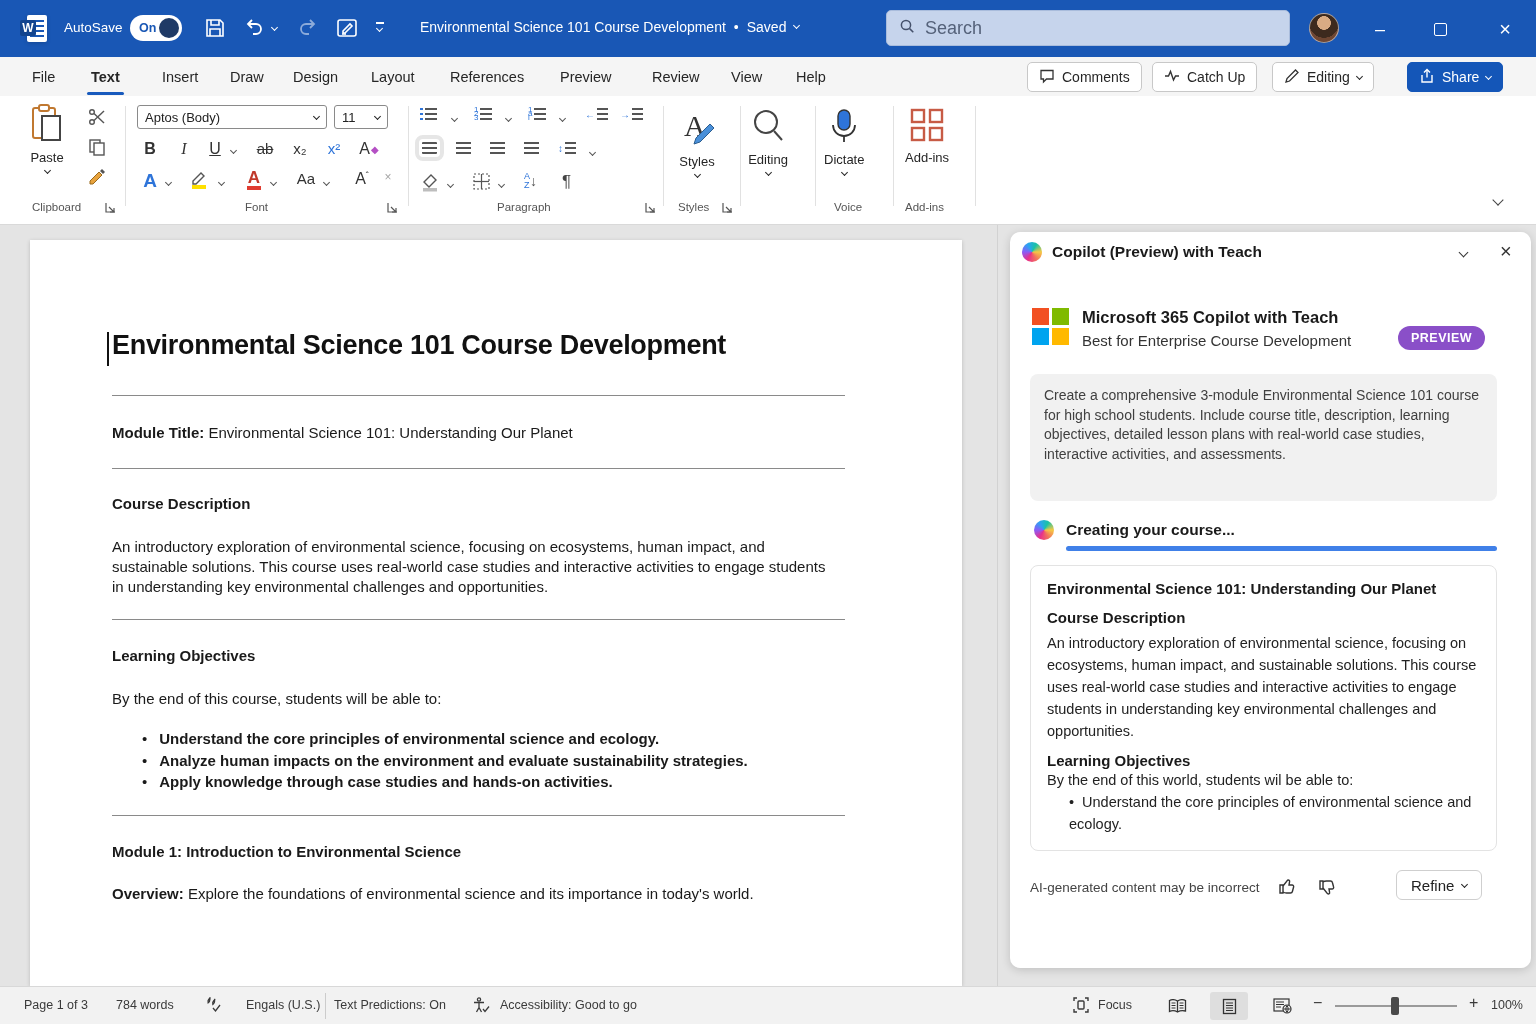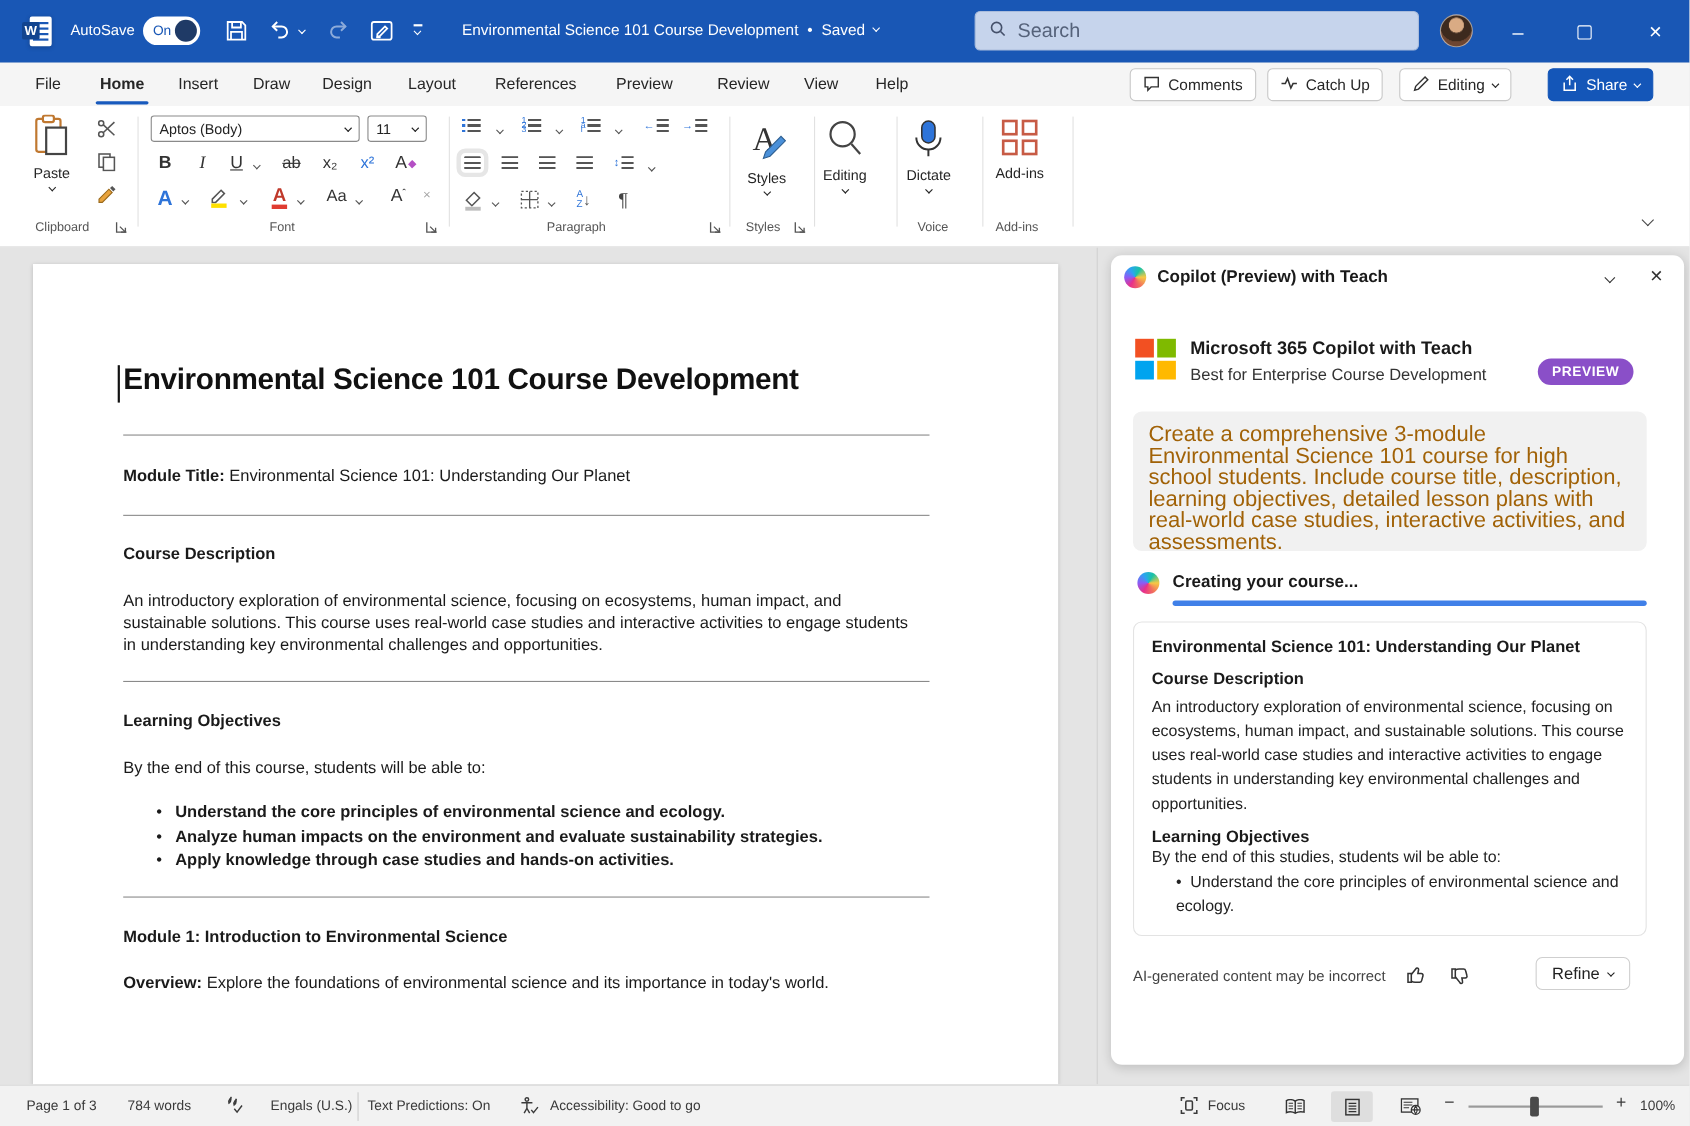--- a/index.html
+++ b/index.html
@@ -11,21 +11,21 @@
   .row { display:flex; align-items:center; }
 
   
   .titlebar { left:0; top:0; width:1536px; height:57px; background:#1957B5; color:#fff; }
   .word-icon { left:20px; top:15px; width:27px; height:27px; }
   .word-icon .page { position:absolute; left:7px; top:0; width:20px; height:27px; background:#fff; border-radius:2px; }
   .word-icon .page i { position:absolute; left:3px; right:3px; height:2px; background:#1957B5; }
   .word-icon .sq { position:absolute; left:0; top:5px; width:16px; height:16px; background:#12448f; color:#fff; font-weight:bold; font-size:12px; display:flex; align-items:center; justify-content:center; border-radius:2px; }
   .autosave-label { left:64px; top:20px; font-size:13.5px; }
   .toggle { left:130px; top:15px; width:52px; height:26px; background:#fff; border-radius:13px; display:flex; align-items:center; }
-  .toggle .t-label { color:#1957B5; font-size:12.5px; font-weight:normal; margin-left:9px; }
+  .toggle .t-label { color:#1957B5; font-size:12.5px; font-weight:bold; margin-left:9px; }
   .toggle .knob { position:absolute; right:3px; top:3px; width:20px; height:20px; border-radius:50%; background:#1f3a66; }
   .qat-icon { top:16px; width:24px; height:24px; color:#fff; }
   .qat-icon svg { width:24px; height:24px; }
   .chev { display:inline-block; width:7px; height:7px; border-right:1.5px solid currentColor; border-bottom:1.5px solid currentColor; transform:rotate(45deg); }
   .doc-title-wrap { top:19px; left:420px; width:560px; font-size:14px; color:#fff; display:flex; align-items:center; gap:8px; white-space:nowrap; }
   .search-box { left:886px; top:10px; width:404px; height:36px; background:#C6D4EC; border:1px solid #A9BCDC; border-radius:5px; display:flex; align-items:center; padding:0 12px; gap:10px; color:#45516B; }
   .search-box input { border:none; outline:none; background:transparent; font-size:18px; color:#45516B; width:320px; font-family:"Liberation Sans",sans-serif; }
   .search-box input::placeholder { color:#55627A; }
   .avatar { left:1309px; top:13px; width:30px; height:30px; border-radius:50%; background:radial-gradient(circle at 50% 32%, #d9ab84 28%, #3d2a1e 30% 62%, #6e4632 63% 100%); border:1.5px solid #ffffff88; }
   .win-btn { top:16px; width:26px; height:26px; color:#fff; display:flex; align-items:center; justify-content:center; font-size:18px; }
@@ -67,21 +67,21 @@
   .doc-bullets { left:112px; width:700px; font-size:15px; color:#1a1a1a; }
   .doc-bullets div { margin-bottom:1px; line-height:20.5px; }
   .bullet-dot { display:inline-block; margin-right:12px; }
 
   
   .panel { left:1010px; top:232px; width:521px; height:736px; background:#fff; border-radius:10px; box-shadow:0 2px 10px rgba(0,0,0,.16); }
   .cp-swirl { width:20px; height:20px; border-radius:50%; background:conic-gradient(from 210deg,#E8308A,#8B5CF6,#2BA4F2,#19C3A5,#F6C944,#F2705E,#E8308A); }
   .panel-title { font-size:15.5px; font-weight:bold; color:#1a1a1a; }
   .ms-logo { display:grid; grid-template-columns:17px 17px; grid-template-rows:17px 17px; gap:3px; }
   .badge { background:#8A4FC8; color:#fff; font-size:12.5px; font-weight:bold; letter-spacing:.5px; border-radius:13px; padding:5px 13px; }
-  .prompt-card { left:20px; top:142px; width:467px; height:127px; background:#F1F1F1; border-radius:8px; padding:12px 14px; font-size:20px; line-height:19.5px; color:#a16207; }
+  .prompt-card { left:20px; top:142px; width:467px; height:127px; background:#F1F1F1; border-radius:8px; padding:12px 14px; font-size:14px; line-height:19.5px; color:#404040; }
   .progress { left:56px; top:314px; width:431px; height:5px; border-radius:3px; background:#4080E8; }
   .result-card { left:20px; top:333px; width:467px; height:286px; border:1px solid #E3E3E3; border-radius:8px; padding:14px 16px; overflow:hidden; }
   .rc-h { font-size:15px; font-weight:bold; color:#1a1a1a; }
   .rc-p { font-size:14.5px; line-height:22px; color:#222; }
   .pill-btn { border:1px solid #CFCFCF; border-radius:6px; background:#fff; display:flex; align-items:center; gap:8px; padding:0 14px; height:30px; font-size:15px; color:#222; }
   .insert-btn { left:20px; top:679px; width:467px; height:38px; border:1px solid #C9C9C9; border-radius:5px; background:#fff; display:flex; align-items:center; justify-content:center; font-size:15.5px; color:#1a1a1a; }
   .thumb { width:20px; height:20px; color:#333; }
 
   
   .statusbar { left:0; top:986px; width:1536px; height:38px; background:#F2F2F2; border-top:1px solid #D8D8D8; font-size:12.5px; color:#3a3a3a; }
@@ -163,21 +163,21 @@
     <div class="a avatar"></div>
     <div class="a win-btn" style="left:1367px">–</div>
     <div class="a win-btn" style="left:1427px">
         <span class="win-max"></span>
       </div>
     <div class="a win-btn" style="left:1492px; font-size:20px">×</div>
   </div>
 
   <div class="a tabrow">
     <span class="a rtab" style="left:30px">File</span>
-    <span class="a rtab active" style="left:89px">Home</span>
+    <span class="a rtab active" style="left:89px">Text</span>
     <span class="a rtab" style="left:160px">Insert</span>
     <span class="a rtab" style="left:228px">Draw</span>
     <span class="a rtab" style="left:291px">Design</span>
     <span class="a rtab" style="left:369px">Layout</span>
     <span class="a rtab" style="left:448px">References</span>
     <span class="a rtab" style="left:558px">Preview</span>
     <span class="a rtab" style="left:650px">Review</span>
     <span class="a rtab" style="left:729px">View</span>
     <span class="a rtab" style="left:794px">Help</span>
 
@@ -482,21 +482,21 @@
 
     <span class="cp-swirl a" style="left:24px; top:288px"></span>
     <div class="a" style="left:56px; top:289px; font-size:15.5px; font-weight:bold; color:#1a1a1a">Creating your course...</div>
     <div class="a progress"></div>
 
     <div class="a result-card">
       <div class="rc-h">Environmental Science 101: Understanding Our Planet</div>
       <div class="rc-h" style="margin-top:12px">Course Description</div>
       <div class="rc-p" style="margin-top:6px">An introductory exploration of environmental science, focusing on ecosystems, human impact, and sustainable solutions. This course uses real-world case studies and interactive activities to engage students in understanding key environmental challenges and opportunities.</div>
       <div class="rc-h" style="margin-top:10px">Learning Objectives</div>
-      <div class="rc-p">By the end of this studies, students wil be able to:</div>
+      <div class="rc-p">By the end of this world, students wil be able to:</div>
       <div class="rc-p" style="padding-left:22px">
         <span style="margin-right:8px">•</span><span>Understand the core principles of environmental science and ecology.</span>
       </div>
     </div>
 
     <div class="a" style="left:20px; top:648px; font-size:13.5px; color:#444">AI-generated content may be incorrect</div>
     <span class="a thumb" style="left:268px; top:644px">
       <svg viewBox="0 0 20 20" fill="none" stroke="#333" stroke-width="1.4">
           <path d="M2 9h3v8H2z"></path>
           <path d="M5 16c1 .7 2 1 3.5 1h4c1 0 1.7-.6 1.9-1.5l1.2-4.5c.3-1-.4-2-1.5-2H11l.6-3.4c.2-.9-.5-1.6-1.3-1.6-.5 0-.9.2-1.1.7L5 10"></path>

